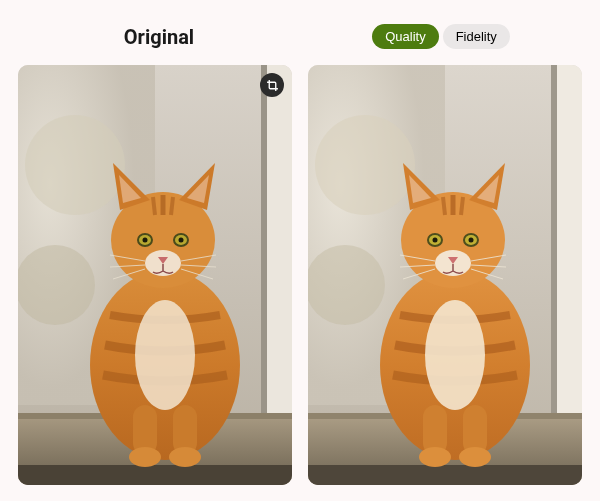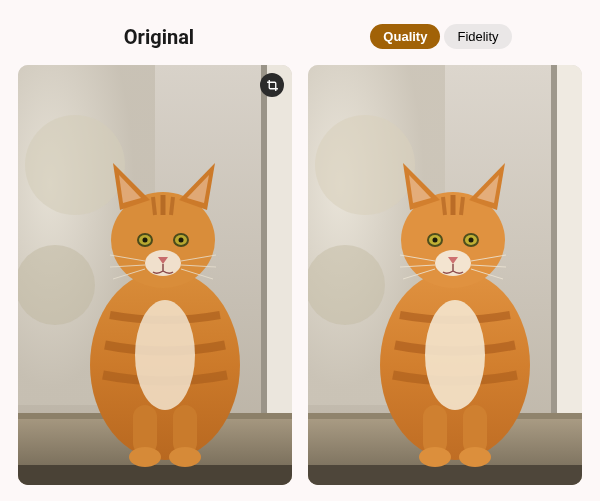--- a/index.html
+++ b/index.html
@@ -36,23 +36,23 @@
       padding: 5px 13px;
       border-radius: 14px;
       font-size: 13px;
       font-weight: 500;
       color: #9a9a9a;
       cursor: pointer;
       background: transparent;
       border: none;
     }
     .tab.active {
-      background: #a16207;
+      background: #4d7c0f;
       color: #fff;
-      font-weight: 700;
+      font-weight: 400;
     }
     .tab.fidelity {
       background: #eae7e7;
       color: #000000;
     }
     .images {
       display: flex;
       gap: 16px;
     }
     .image-wrap {

